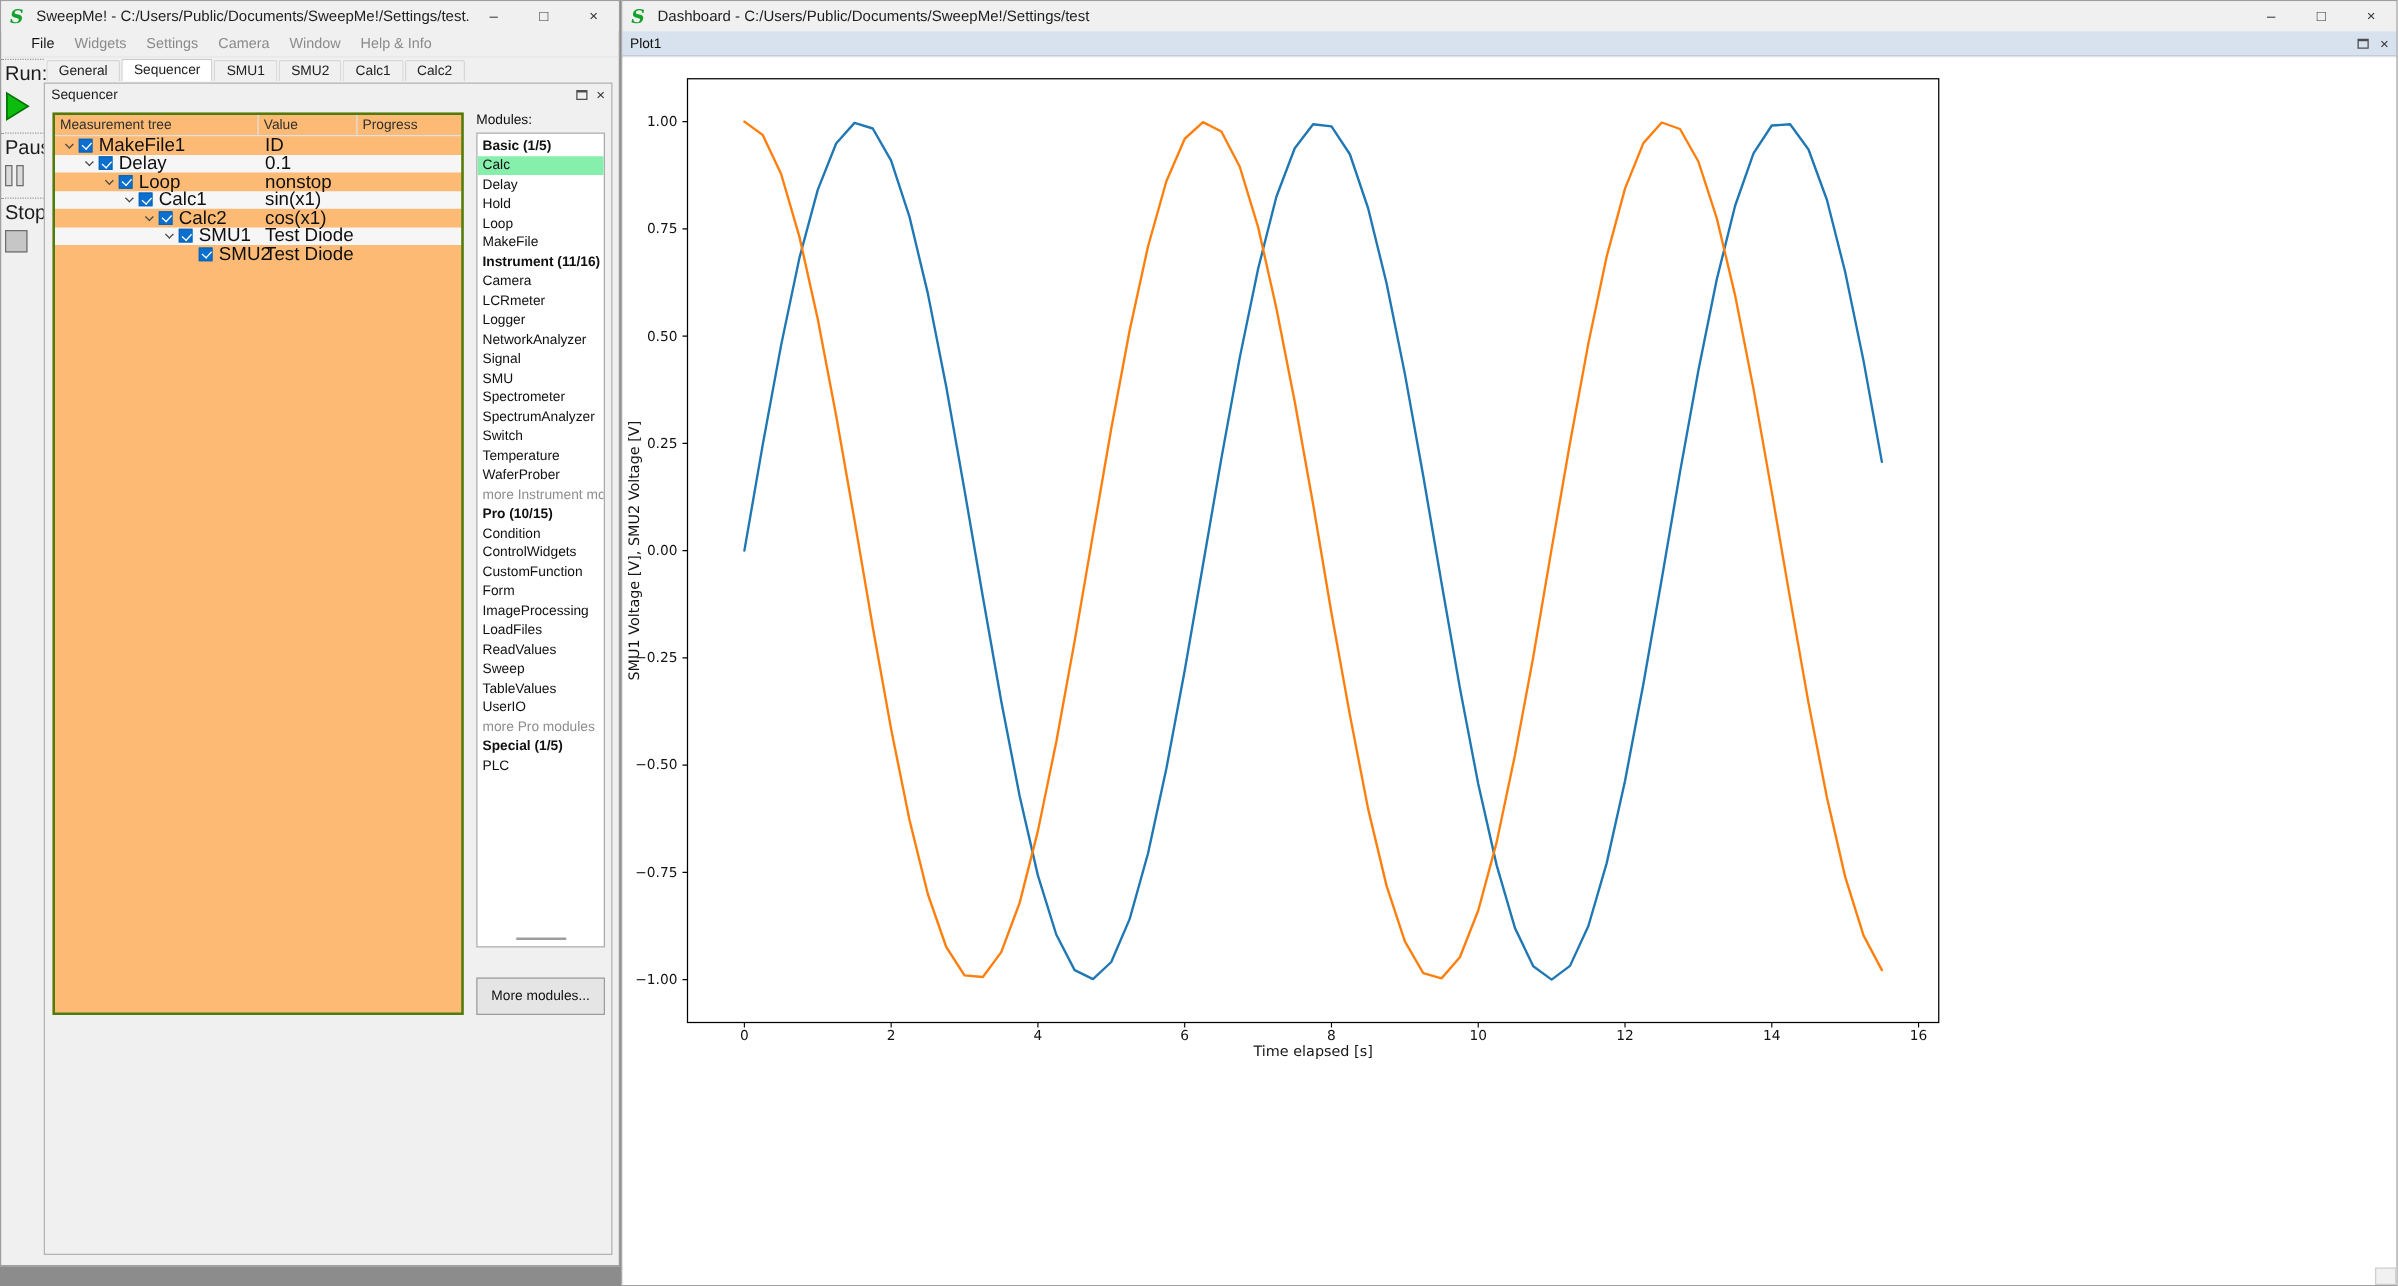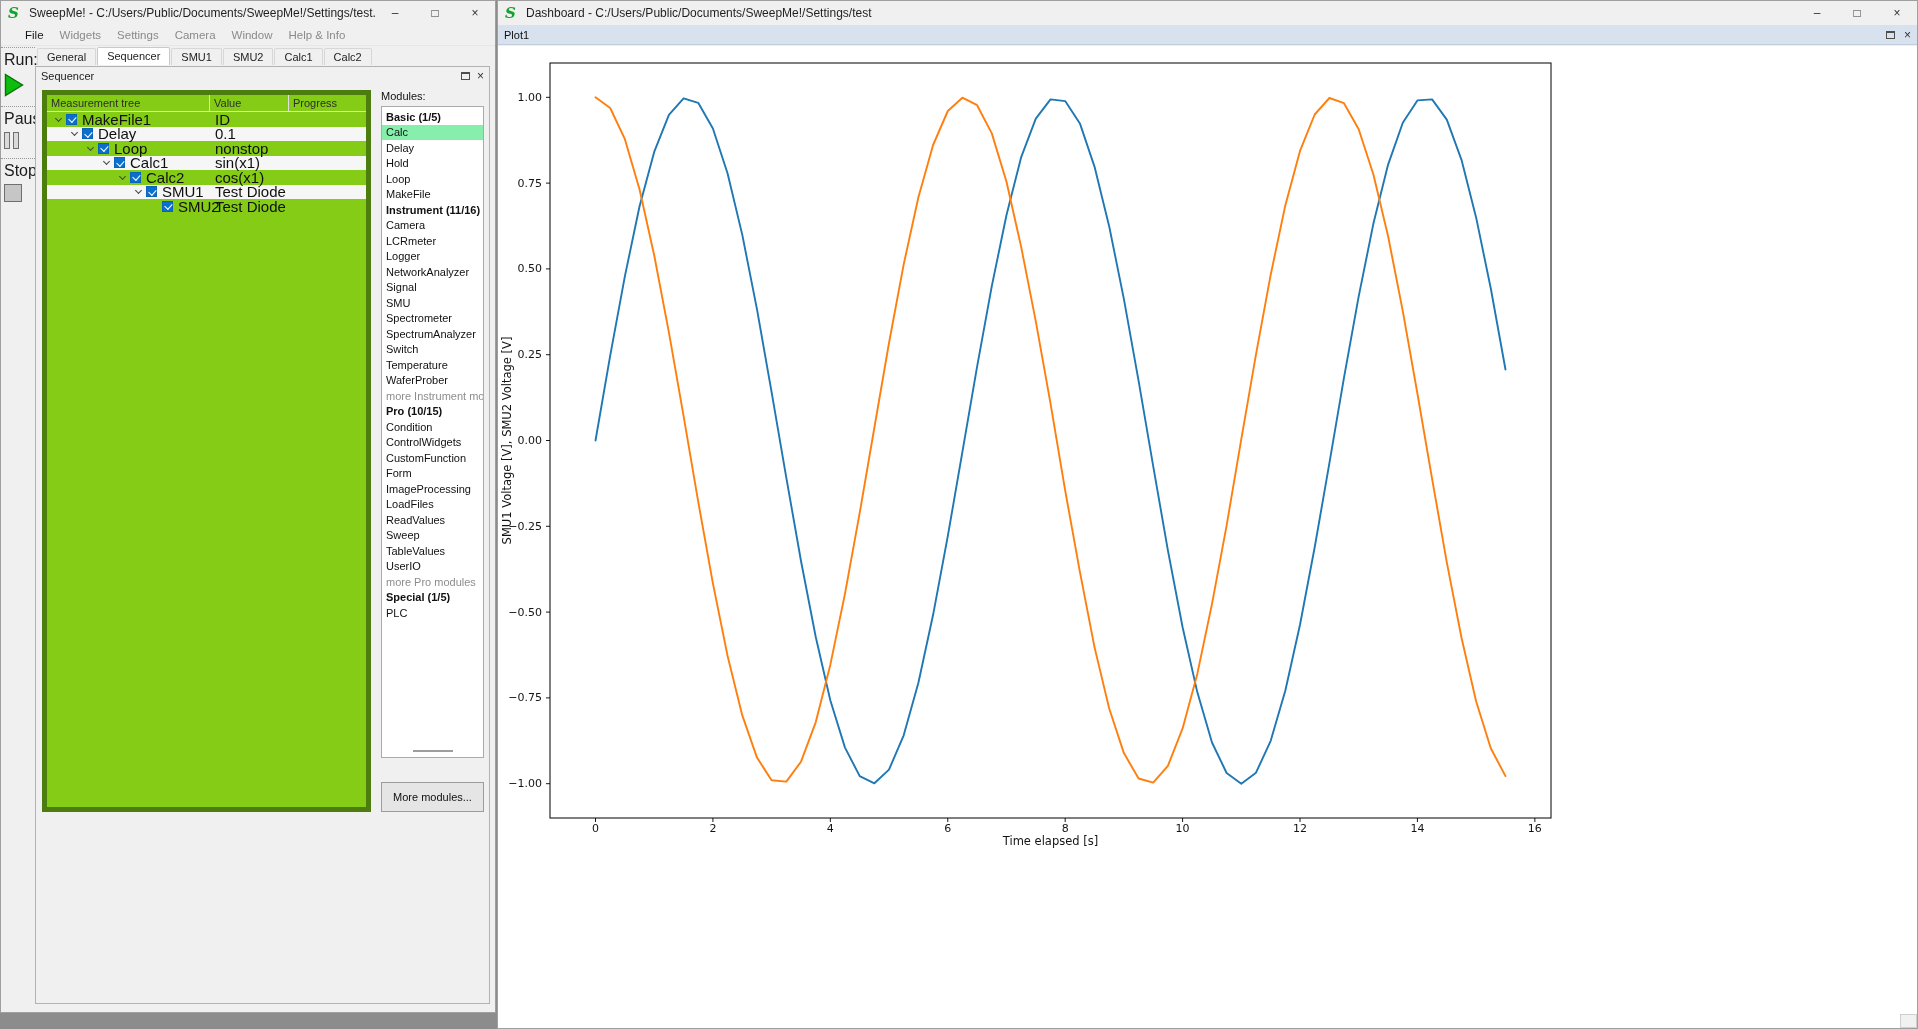--- a/index.html
+++ b/index.html
@@ -36,21 +36,21 @@
   .tab.active { background:#fff; border-color:#c9c9c9; padding-bottom:3px; }
 
   .panel-holder { flex:1; padding:1px 5px 6px 0; }
   .seq-panel { border:1px solid #b2b2b2; height:100%; display:flex; flex-direction:column; background:#f0f0f0; }
   .seq-titlebar { height:18px; flex:none; display:flex; align-items:center; padding:0 5px; font-size:11px; color:#1c1c1c; }
   .seq-icons { margin-left:auto; display:flex; gap:7px; align-items:center; }
   .dock-icon { width:9px; height:8px; border:1px solid #4d4d4d; border-top-width:2px; display:inline-block; }
   .close-small { font-size:12px; color:#333; line-height:10px; }
 
   .seq-content { display:flex; padding:5px 5px 0 6px; gap:10px; height:727px; flex:none; }
-  .tree-box { flex:1; background:#84cc16; border:5px solid #4d7c0f; overflow:hidden; min-width:0; }
+  .tree-box { flex:1; background:#fdba74; border:2px solid #4d7c0f; overflow:hidden; min-width:0; }
   .tree-header { display:flex; height:17px; border-bottom:1px solid #e0e0e0; align-items:stretch; font-size:11px; color:#2e2e2e; }
   .th { padding-left:4px; border-right:1px solid #e0e0e0; display:flex; align-items:center; white-space:nowrap; }
   .th0 { width:163px; } .th1 { width:79px; } .th2 { flex:1; border-right:none; }
   .tree-row { display:flex; height:14.5px; align-items:center; font-size:15px; }
   .tree-row.alt { background:#f6f6f6; }
   .tree-cell-label { width:166px; flex:none; display:flex; align-items:center; white-space:nowrap; }
   .chev-slot { width:15px; flex:none; display:inline-flex; justify-content:center; }
   .chev { width:5px; height:5px; border-right:1.4px solid #444; border-bottom:1.4px solid #444; transform:rotate(45deg); margin-top:-2px; }
   .checkbox { width:11px; height:11px; flex:none; background:#0a6fce; border:1px solid #0a64b8; position:relative; display:inline-block; margin-right:5px; }
   .checkbox::after { content:''; position:absolute; left:2.5px; top:0.5px; width:3.5px; height:6px; border:solid #fff; border-width:0 1.6px 1.6px 0; transform:rotate(42deg); }

